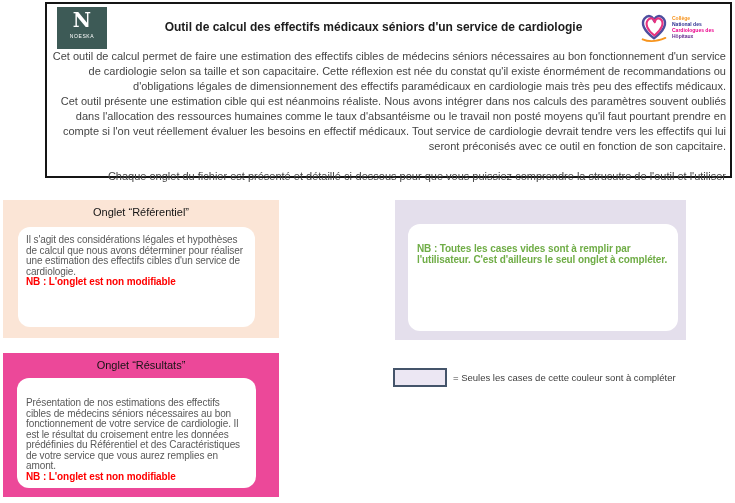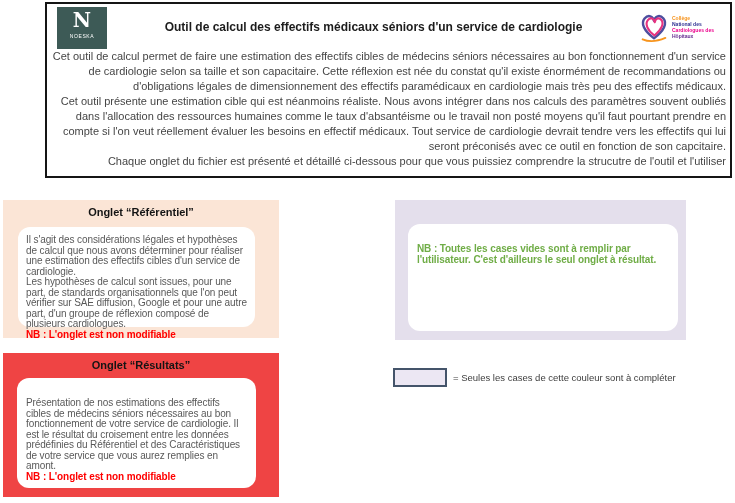--- a/index.html
+++ b/index.html
@@ -13,28 +13,28 @@
          color:#fff;text-align:center;}
   .brand-n{font-family:"DejaVu Serif", serif;font-weight:bold;font-size:20px;line-height:26px;}
   .brand-name{font-size:5px;line-height:6px;letter-spacing:0.6px;text-transform:uppercase;}
   .page-title{position:absolute;left:75px;right:105px;top:16px;text-align:center;
               font-size:12px;font-weight:bold;color:#1c1c1c;}
   .cnch{position:absolute;right:5px;top:6px;width:88px;display:flex;align-items:center;gap:1px;}
   .cnch-lines{font-size:5px;line-height:6px;font-weight:bold;}
   .c0{color:#f7941d;} .c1{color:#2e3192;} .c2{color:#ec008c;} .c3{color:#662d91;}
   .intro{position:absolute;left:4px;right:4px;top:45px;font-size:11px;line-height:15px;color:#454545;text-align:right;}
   .intro p{margin:0;}
-  .intro p.spaced{}
+  .intro p.spaced{margin-top:15px;}
 
   
   .panel{position:absolute;}
   .panel-ref{left:3px;top:200px;width:276px;height:138px;background:#fbe5d6;}
   .panel-car{left:395px;top:200px;width:291px;height:140px;background:#e4dfec;}
-  .panel-res{left:3px;top:353px;width:276px;height:144px;background:#ef4444;}
-  .panel-title{margin:0;padding-top:6px;text-align:center;font-size:11px;font-weight:bold;color:#141414;}
+  .panel-res{left:3px;top:353px;width:276px;height:144px;background:#ec4899;}
+  .panel-title{margin:0;padding-top:6px;text-align:center;font-size:11px;font-weight:normal;color:#141414;}
   .card{position:absolute;background:#fff;border-radius:12px;font-size:10px;line-height:10.5px;
         letter-spacing:-0.1px;color:#595959;}
   .card p{margin:0;}
   .card-ref{left:15px;top:27px;right:24px;bottom:11px;padding:8px 8px 0 8px;}
   .card-car{left:13px;top:24px;right:8px;bottom:9px;padding:20px 9px 0 9px;}
   .card-res{left:14px;top:25px;right:23px;bottom:9px;padding:20px 9px 0 9px;}
   .nb{font-weight:bold;margin-top:11px;}
   .nb-red{color:#ff0000;}
   .nb-green{color:#70ad47;}
 
@@ -74,28 +74,27 @@
       <p>Cet outil de calcul permet de faire une estimation des effectifs cibles de médecins séniors nécessaires au bon fonctionnement d'un service de cardiologie selon sa taille et son capacitaire. Cette réflexion est née du constat qu'il existe énormément de recommandations ou d'obligations légales de dimensionnement des effectifs paramédicaux en cardiologie mais très peu des effectifs médicaux.</p>
       <p>Cet outil présente une estimation cible qui est néanmoins réaliste. Nous avons intégrer dans nos calculs des paramètres souvent oubliés dans l'allocation des ressources humaines comme le taux d'absantéisme ou le travail non posté moyens qu'il faut pourtant prendre en compte si l'on veut réellement évaluer les besoins en effectif médicaux. Tout service de cardiologie devrait tendre vers les effectifs qui lui seront préconisés avec ce outil en fonction de son capcitaire.</p>
       <p class="spaced">Chaque onglet du fichier est présenté et détaillé ci-dessous pour que vous puissiez comprendre la strucutre de l'outil et l'utiliser</p>
     </div>
   </div>
 
   <div class="panel panel-ref">
     <h2 class="panel-title">Onglet “Référentiel”</h2>
     <div class="card card-ref">
       <p>Il s'agit des considérations légales et hypothèses de calcul que nous avons déterminer pour réaliser une estimation des effectifs cibles d'un service de cardiologie.</p>
-      <p>Les hypothèses de calcul sont issues, pour une part, de standards organisationnels que l'on peut vérifier sur SAE diffusion, Google et pour une autre part, d'un groupe de réflexion composé de plusieurs cardiologues.</p>
       <p class="nb nb-red">NB : L'onglet est non modifiable</p>
     </div>
   </div>
 
   <div class="panel panel-car">
     <div class="card card-car">
-      <p class="nb nb-green">NB : Toutes les cases vides sont à remplir par l'utilisateur. C'est d'ailleurs le seul onglet à résultat.</p>
+      <p class="nb nb-green">NB : Toutes les cases vides sont à remplir par l'utilisateur. C'est d'ailleurs le seul onglet à compléter.</p>
     </div>
   </div>
 
   <div class="panel panel-res">
     <h2 class="panel-title">Onglet “Résultats”</h2>
     <div class="card card-res">
       <p>Présentation de nos estimations des effectifs cibles de médecins séniors nécessaires au bon fonctionnement de votre service de cardiologie. Il est le résultat du croisement entre les données prédéfinies du Référentiel et des Caractéristiques de votre service que vous aurez remplies en amont.</p>
       <p class="nb nb-red">NB : L'onglet est non modifiable</p>
     </div>
   </div>

